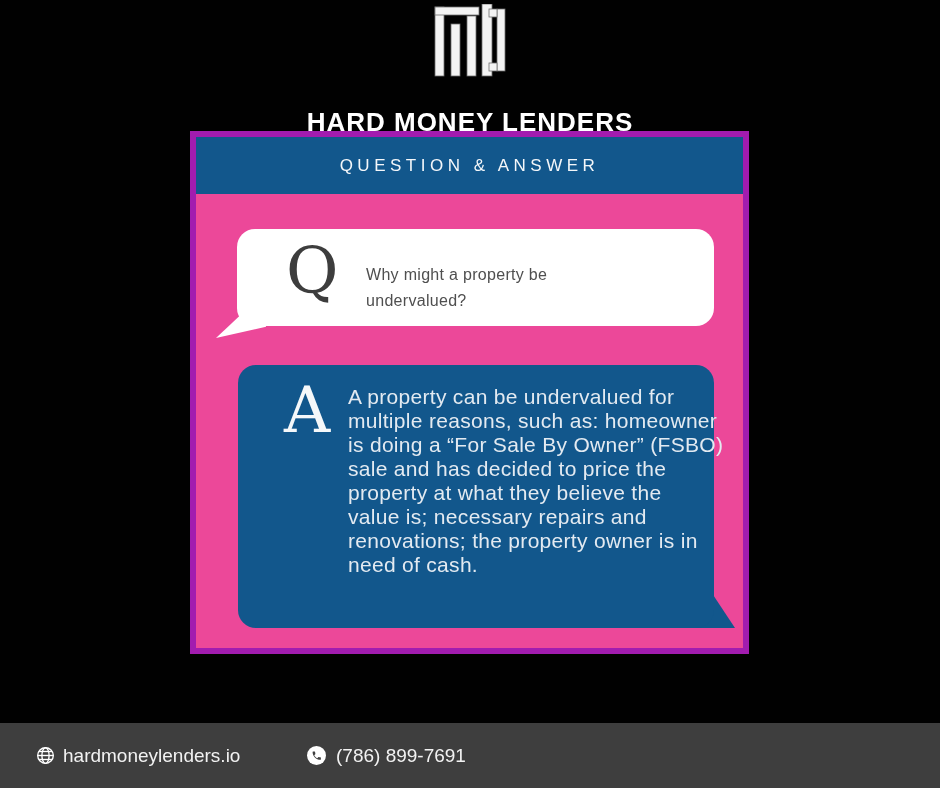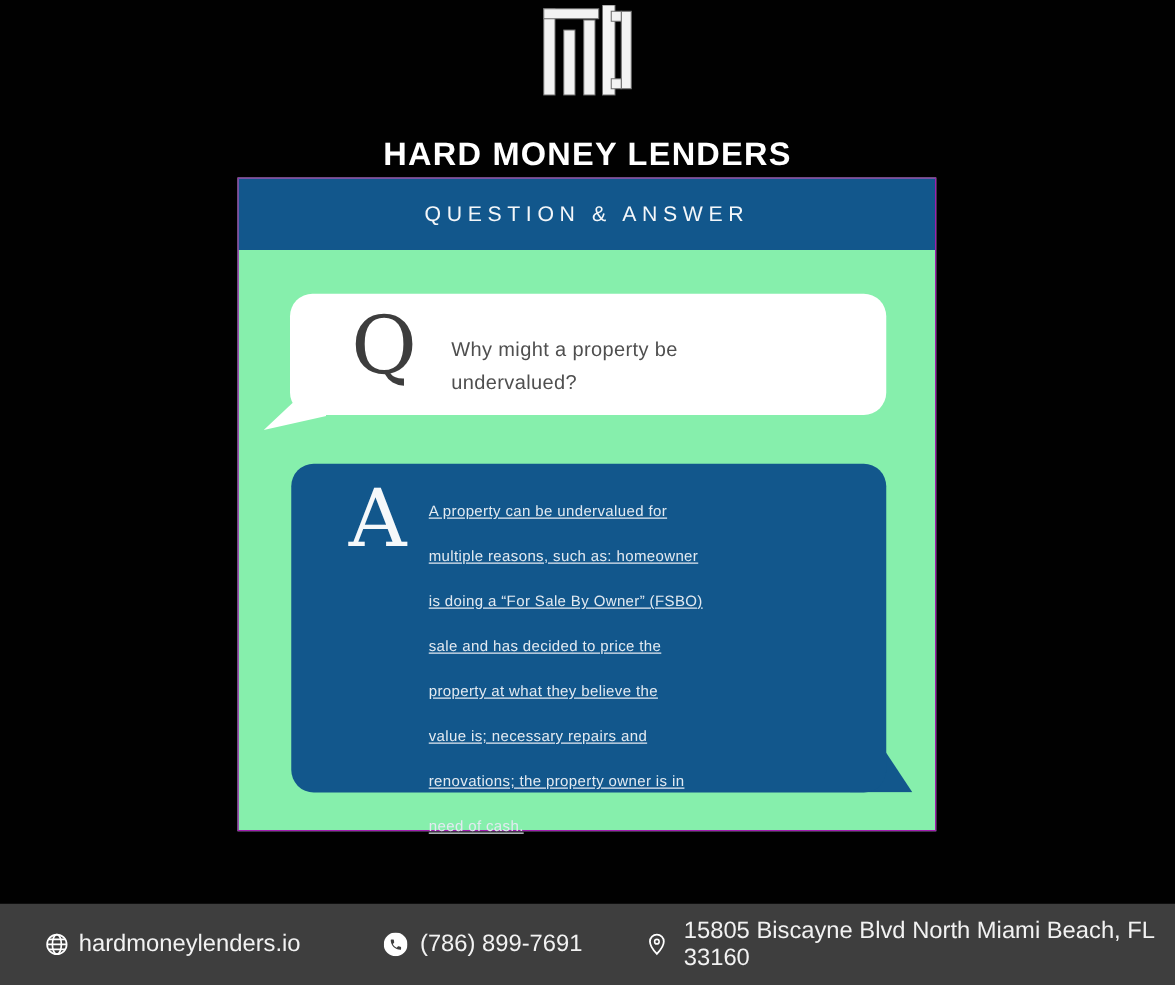--- a/index.html
+++ b/index.html
@@ -7,43 +7,43 @@
   body { width: 940px; height: 788px; font-family: "Liberation Sans", sans-serif; }
   .page { position: relative; width: 940px; height: 788px; background: #010101; overflow: hidden; }
 
   
   .brand { position: absolute; top: 0; left: 0; width: 100%; text-align: center; }
   .brand-logo { margin-top: 4px; display: inline-block; }
   .brand-name { margin-top: 25px; color: #ffffff; font-size: 26px; font-weight: 700; letter-spacing: 1px; }
   .brand-url { margin-top: 5px; color: #e6e6e6; font-size: 11px; font-weight: 600; letter-spacing: 3.4px; }
 
   
-  .qa-card { position: absolute; left: 190px; top: 142px; width: 559px; height: 523px;
-             border: 1px solid #a21caf; background: #86efac; }
+  .qa-card { position: absolute; left: 190px; top: 131px; width: 559px; height: 523px;
+             border: 6px solid #a21caf; background: #ec4899; }
   .qa-header { position: absolute; left: 0; top: 0; width: 100%; height: 57px;
                background: #12578c; display: flex; align-items: center; justify-content: center;
                color: #f4f7fa; font-size: 17px; font-weight: 500; letter-spacing: 4.5px; }
 
   .q-bubble { position: absolute; left: 41px; top: 92px; width: 477px; height: 97px;
               background: #ffffff; border-radius: 18px; }
   .q-tail { position: absolute; left: 20px; top: 154px; width: 50px; height: 47px; background: #ffffff;
             clip-path: polygon(100% 0, 0 100%, 100% 76%); }
   .q-letter { position: absolute; left: 49px; top: 10px; font-family: "DejaVu Serif", serif;
               font-size: 64px; line-height: 1; color: #3d3d3d; }
   .q-text { position: absolute; left: 129px; top: 33px; font-size: 16px; line-height: 26px;
             letter-spacing: 0.3px; color: #4f4f4f; white-space: pre; }
 
   .a-bubble { position: absolute; left: 42px; top: 228px; width: 476px; height: 263px;
               background: #12578c; border-radius: 18px; }
   .a-tail { position: absolute; left: 489px; top: 454px; width: 50px; height: 37px; background: #12578c;
             clip-path: polygon(51% 0, 100% 100%, 0 100%); }
   .a-letter { position: absolute; left: 46px; top: 13px; font-family: "DejaVu Serif", serif;
               font-size: 64px; line-height: 1; color: #f5f8fa; }
-  .a-text { position: absolute; left: 110px; top: 20px; font-size: 12px; line-height: 36px;
-            letter-spacing: 0.3px; color: #e3eaf1; white-space: pre; text-decoration: underline; }
+  .a-text { position: absolute; left: 110px; top: 20px; font-size: 21px; line-height: 24px;
+            letter-spacing: 0.3px; color: #e3eaf1; white-space: pre; }
 
   
   .contact-bar { position: absolute; left: 0; top: 723px; width: 100%; height: 65px; background: #3e3e3e; }
   .contact-item { position: absolute; top: 0; height: 100%; display: flex; align-items: center;
                   gap: 10px; color: #f2f2f2; font-size: 19px; }
   .contact-item.site { left: 36px; gap: 8px; }
   .contact-item.phone { left: 307px; }
   .contact-item.addr { left: 516px; gap: 12px; }
   .icon { display: inline-flex; align-items: center; justify-content: center; }
 </style>
@@ -115,24 +115,15 @@
         <svg width="19" height="19" viewBox="0 0 19 19" xmlns="http://www.w3.org/2000/svg">
           <circle cx="9.5" cy="9.5" r="9.5" fill="#ffffff"></circle>
           <g transform="translate(4.2,4.2) scale(0.46)" fill="#3e3e3e">
             <path d="M6.62 10.79c1.44 2.83 3.76 5.14 6.59 6.59l2.2-2.2c.27-.27.67-.36 1.02-.24 1.12.37 2.33.57 3.57.57.55 0 1 .45 1 1V20c0 .55-.45 1-1 1-9.39 0-17-7.61-17-17 0-.55.45-1 1-1h3.5c.55 0 1 .45 1 1 0 1.25.2 2.45.57 3.57.11.35.03.74-.25 1.02l-2.2 2.2z"></path>
           </g>
         </svg>
       </span>
       <span>(786) 899-7691</span>
     </div>
 
-    <div class="contact-item addr">
-      <span class="icon">
-        <svg width="19" height="22" viewBox="0 0 24 26" xmlns="http://www.w3.org/2000/svg" fill="none" stroke="#ffffff" stroke-width="1.8">
-          <path d="M12 2.5c-3.9 0-7 3.1-7 7 0 5.2 7 12.5 7 12.5s7-7.3 7-12.5c0-3.9-3.1-7-7-7z"></path>
-          <circle cx="12" cy="9.6" r="2.3" stroke-width="1.6"></circle>
-        </svg>
-      </span>
-      <span>15805 Biscayne Blvd North Miami Beach, FL 33160</span>
-    </div>
 
   </footer>
 </div>
 
 </body></html>

